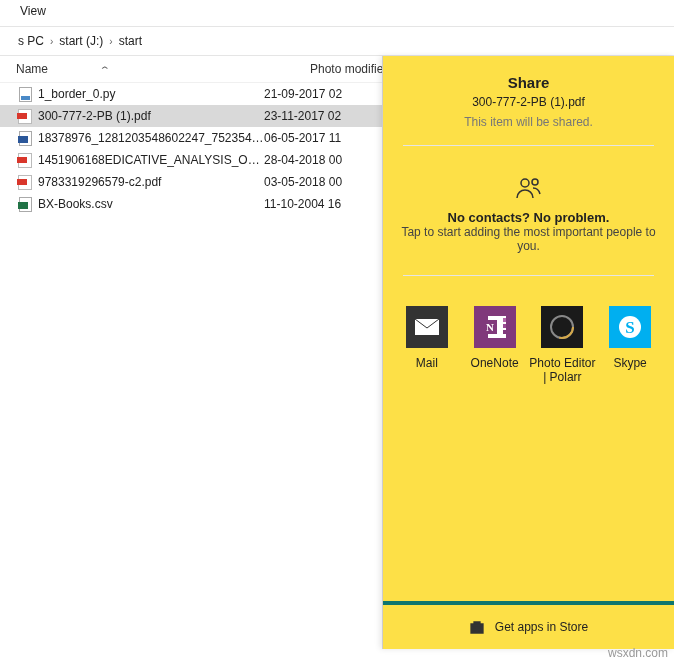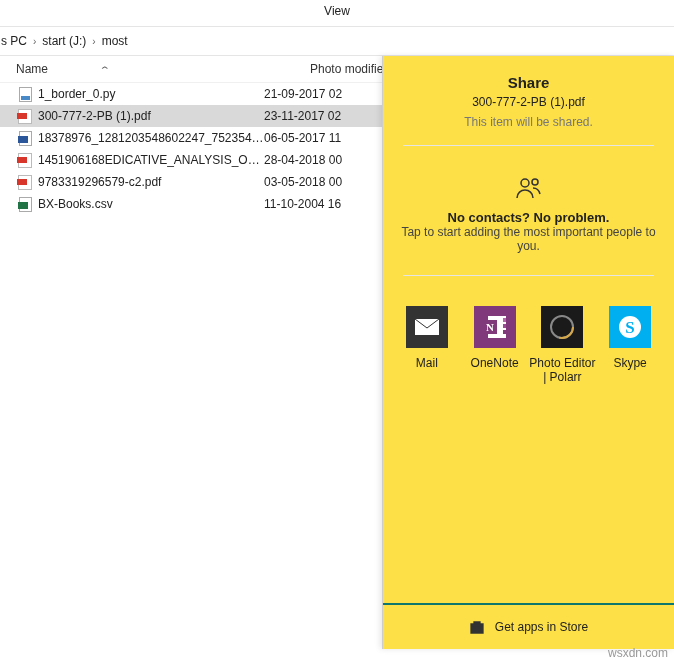--- a/index.html
+++ b/index.html
@@ -1,18 +1,18 @@
 <!DOCTYPE html>
 <html><head>
   <meta charset="utf-8">
   <style>
     * { box-sizing: border-box; margin: 0; padding: 0; }
     body { font-family: "Segoe UI", sans-serif; font-size: 12px; color: #222; width: 674px; height: 660px; overflow: hidden; background: #fff; position: relative; }
-    .menubar { border-bottom: 1px solid #e5e5e5; padding: 4px 20px 8px; font-size: 12px; text-align: center; }
-    .breadcrumb { border-bottom: 1px solid #e5e5e5; padding: 7px 1px; display: flex; align-items: center; font-size: 12px; }
+    .menubar { border-bottom: 1px solid #e5e5e5; padding: 4px 20px 8px; font-size: 12px; }
+    .breadcrumb { border-bottom: 1px solid #e5e5e5; padding: 7px 18px; display: flex; align-items: center; font-size: 12px; }
     .breadcrumb span.sep { margin: 0 6px; color: #666; font-size: 10px; }
     .cols { display: flex; border-bottom: 1px solid #f0f0f0; padding: 6px 0; font-size: 12px; color: #333; gap: 44px; }
     .col-name { width: 266px; padding-left: 16px; }
     .col-date { width: 100px; }
     .sorticon { margin-left: 50px; color: #555; font-size: 9px; display: inline-block; transform: scaleX(1.6); }
     .filelist { }
     .filerow { display: flex; align-items: center; height: 22px; padding-left: 16px; }
     .filerow.selected { background: #d9d9d9; }
     .filerow .icon { width: 18px; height: 16px; margin-right: 4px; display: flex; align-items: center; justify-content: center; }
     .filerow .fname { width: 226px; white-space: nowrap; overflow: hidden; text-overflow: ellipsis; font-size: 12px; }
@@ -24,21 +24,21 @@
     .share-sub { font-size: 12px; color: #777; margin-top: 6px; }
     .share-divider { height: 1px; background: #e5e5e5; margin: 0 20px; }
     .share-contacts { text-align: center; padding: 30px 10px 22px; }
     .contacts-icon { font-size: 22px; color: #333; margin-bottom: 10px; }
     .contacts-h { font-size: 13px; font-weight: 600; margin-bottom: 0; }
     .contacts-s { font-size: 12px; color: #444; }
     .share-apps { display: flex; justify-content: space-around; padding: 30px 10px 10px; }
     .app { width: 72px; text-align: center; cursor: pointer; }
     .app-icon { width: 42px; height: 42px; margin: 0 auto 8px; display: flex; align-items: center; justify-content: center; color: #fff; font-size: 22px; font-weight: bold; }
     .app-label { font-size: 12px; line-height: 1.2; }
-    .store { margin-top: auto; border-top: 2px solid #0f766e; text-align: center; padding: 14px 0; display: flex; align-items: center; justify-content: center; gap: 10px; cursor: pointer; }
+    .store { margin-top: auto; border-top: 4px solid #0f766e; text-align: center; padding: 14px 0; display: flex; align-items: center; justify-content: center; gap: 10px; cursor: pointer; }
     .watermark { position: absolute; bottom: 0; right: 6px; font-size: 12px; color: #999; }
     
     .i-py { background: #fff; border: 1px solid #aaa; width: 13px; height: 15px; position: relative; }
     .i-py::after { content: ""; position: absolute; bottom: 1px; left: 1px; right: 1px; height: 4px; background: #4a89c7; }
     .i-pdf { position: relative; width: 14px; height: 15px; background: #fff; border: 1px solid #bbb; }
     .i-pdf::before { content: ""; position: absolute; inset: 0; background: linear-gradient(135deg, transparent 50%, #e03e2d 50%); opacity: .0; }
     .i-pdf::after { content: ""; position: absolute; left: -2px; top: 3px; width: 10px; height: 6px; background: #d9362b; }
     .i-doc { background: #fff; border: 1px solid #aaa; width: 13px; height: 15px; position: relative; }
     .i-doc::after { content: ""; position: absolute; left: -2px; top: 4px; width: 10px; height: 7px; background: #2b579a; }
     .i-xls { background: #fff; border: 1px solid #aaa; width: 13px; height: 15px; position: relative; }
@@ -50,21 +50,21 @@
 
 <div class="menubar">
   <span>View</span>
 </div>
 
 <div class="breadcrumb">
   <span>s PC</span>
   <span class="sep">›</span>
   <span>start (J:)</span>
   <span class="sep">›</span>
-  <span>most</span>
+  <span>start</span>
 </div>
 
 <div class="cols">
   <div class="col-name">
     <span>Name</span>
     <span class="sorticon">⌃</span>
   </div>
   <div class="col-date">Photo modified</div>
 </div>
 

